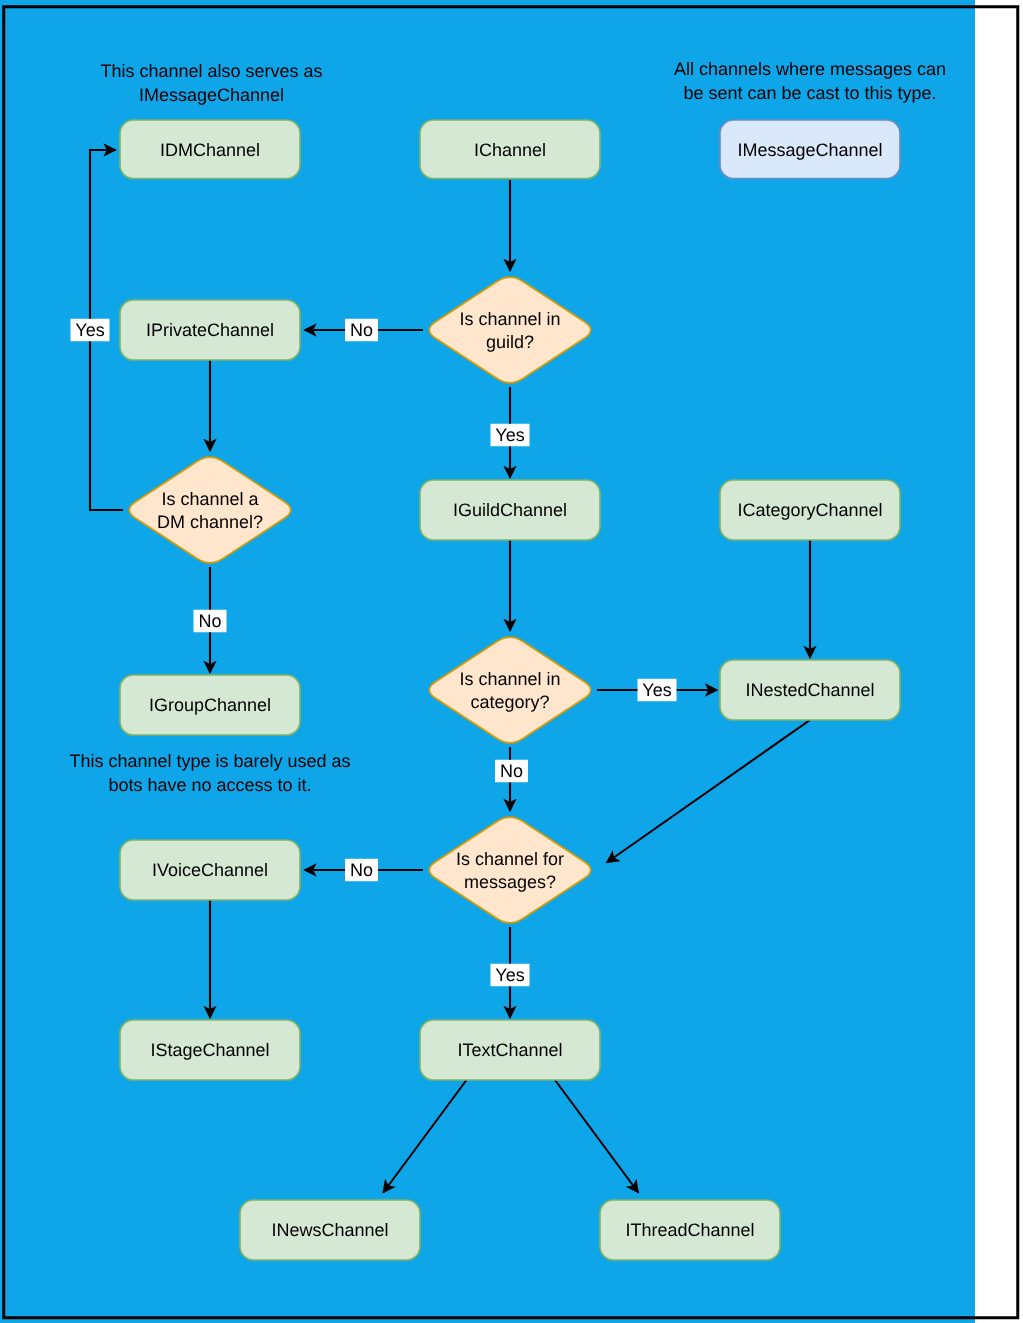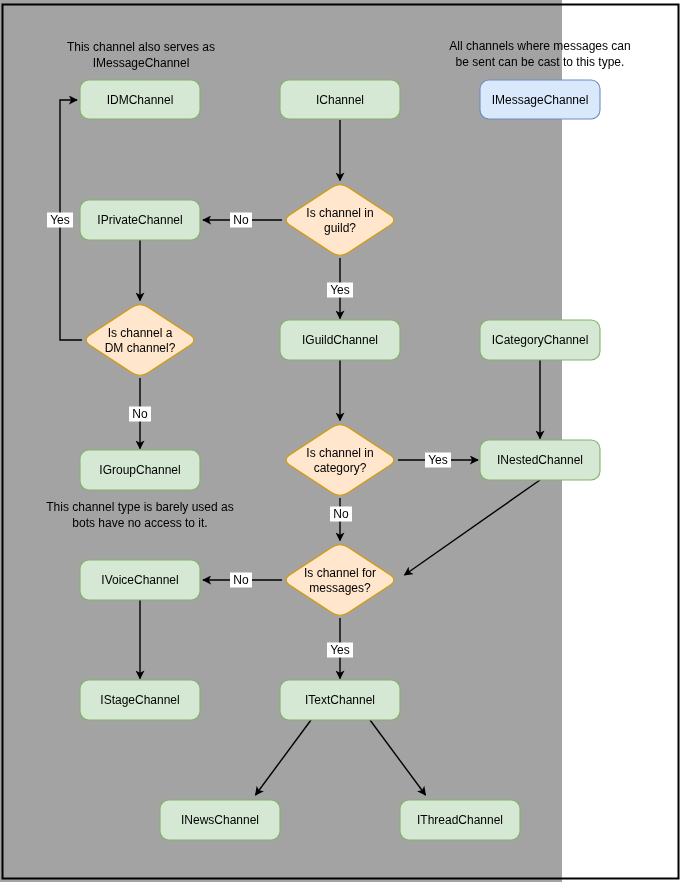--- a/index.html
+++ b/index.html
@@ -1,20 +1,20 @@
 <!DOCTYPE html>
 <html><head>
 <meta charset="utf-8">
 <style>
   html, body { margin: 0; padding: 0; background: #ffffff; }
   .page {
     position: relative;
-    width: 562px;
+    width: 650px;
     height: 882px;
-    background: #a3a3a3;
+    background: #0ea5e9;
     font-family: "Liberation Sans", sans-serif;
   }
   svg text {
     font-family: "Liberation Sans", sans-serif;
     font-size: 12px;
     fill: #000000;
     text-anchor: middle;
     dominant-baseline: central;
   }
   .edge {

